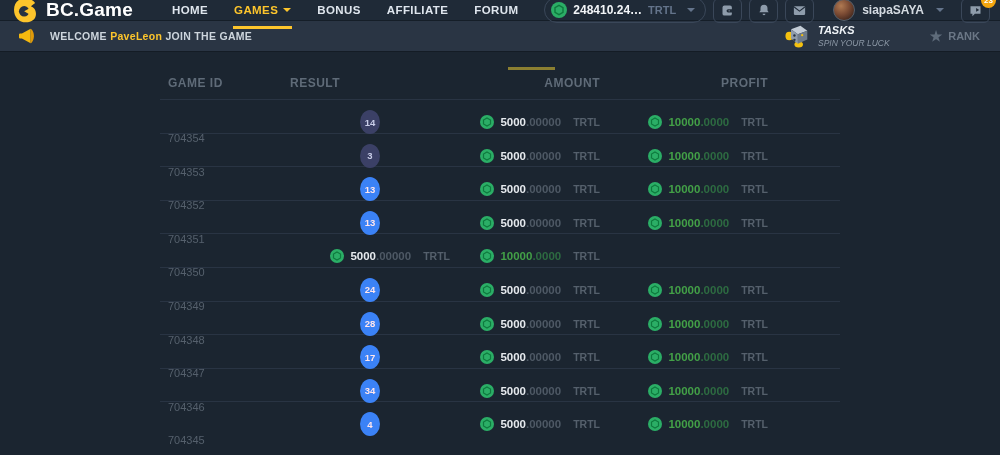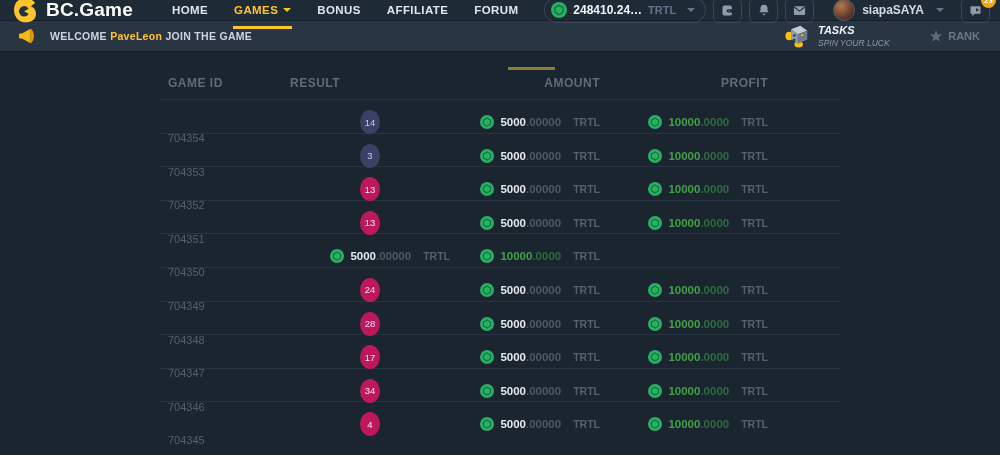--- a/index.html
+++ b/index.html
@@ -59,23 +59,23 @@
   .t-head, .t-row { display:grid; grid-template-columns:130px 160px 150px 168px 72px; align-items:center; }
   .t-head { height:33px; }
   .th { color:#5f6b78; font-size:12px; font-weight:bold; letter-spacing:.5px; }
   .th-gameid { padding-left:8px; }
   .th-result { text-align:left; }
   .th-amount, .th-profit { text-align:right; }
   .t-row { height:33.6px; border-top:1px solid #293443; cursor:pointer; }
   .cell-id { color:#55606c; font-size:11px; padding-left:8px;margin-top:32px; }
   .cell-result { display:flex; justify-content:center; }
   .badge { min-width:20px; height:20px; border-radius:50%; display:flex; align-items:center;
-           justify-content:center; font-size:9.5px; font-weight:normal; padding:12px 3px; }
+           justify-content:center; font-size:9.5px; font-weight:bold; padding:12px 3px; }
   .badge.navy { background:#3b4066; color:#c9cde8; }
-  .badge.pink { background:#be185d; color:#ffe6ec; }
+  .badge.pink { background:#3b82f6; color:#ffe6ec; }
   .cell-money { display:flex; align-items:center; justify-content:flex-end; }
   .coin { width:14px; height:14px; margin-right:6px; flex:0 0 auto; }
   .amt-int { color:#e6eaee; font-size:11.5px; font-weight:bold; }
   .amt-dec { color:#4e5965; font-size:11.5px; font-weight:bold; }
   .amt-cur { color:#55606c; font-size:10.5px; font-weight:bold; margin-left:12px; }
   .profit .amt-int { color:#43a047; }
   .profit .amt-dec { color:#2d6b41; }
 </style>
 </head>
 <body>

